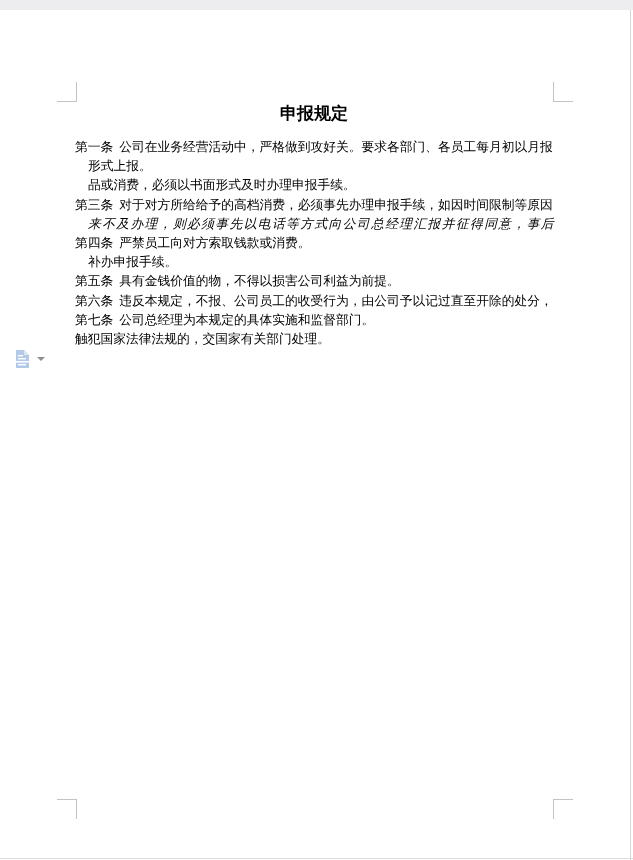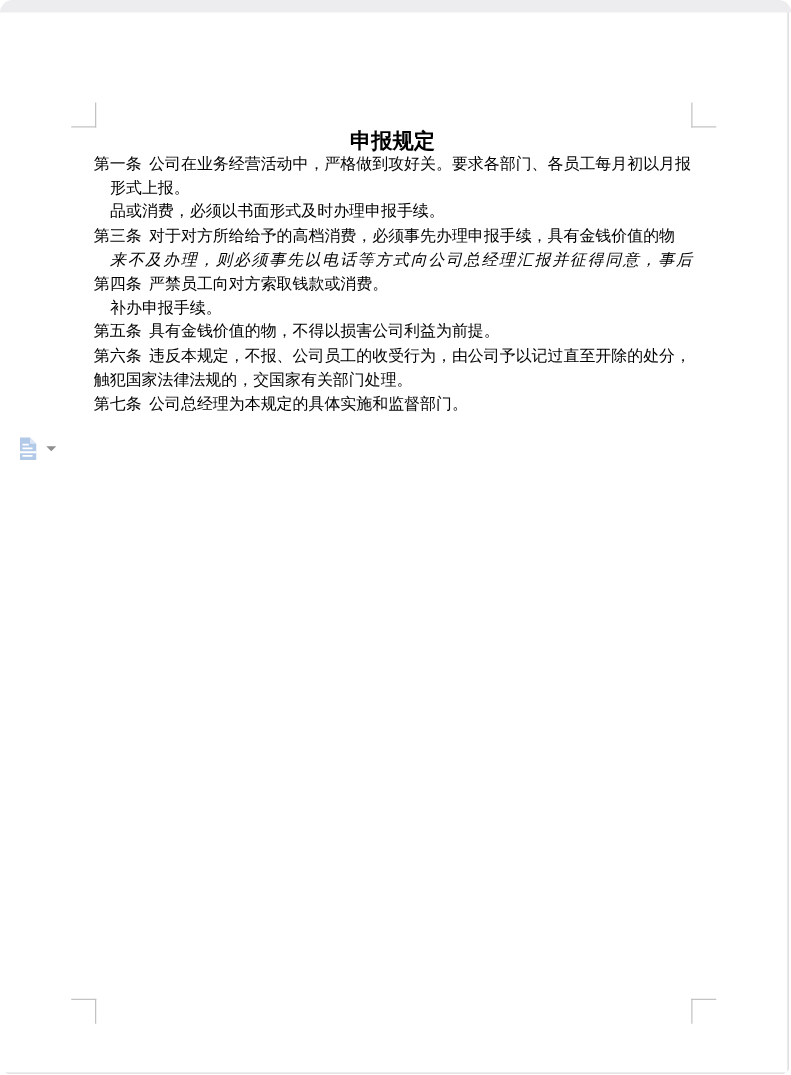--- a/index.html
+++ b/index.html
@@ -1,36 +1,36 @@
 <!DOCTYPE html>
 <html><head>
 <meta charset="utf-8">
 <style>
   html,body{margin:0;padding:0;background:#fff;}
   .canvas{
     position:relative;width:633px;height:860px;background:#ffffff;
     font-family:"DejaVu Sans","Liberation Sans",sans-serif;
-    overflow:hidden;color:#000;border-radius:10px;
+    overflow:hidden;color:#000;
   }
   .topband{position:absolute;left:0;top:0;width:633px;height:10px;background:#ededef;}
   .edge-right{position:absolute;left:630px;top:10px;width:1px;height:850px;background:#d6d6d8;}
   .edge-bottom{position:absolute;left:0;top:858px;width:633px;height:1px;background:#dcdcde;}
 
   
   .crop{position:absolute;width:19px;height:19px;}
   .crop.tl{left:57px;top:82px;border-right:1px solid #c3c3c3;border-bottom:1px solid #c3c3c3;}
   .crop.tr{left:553px;top:82px;border-left:1px solid #c3c3c3;border-bottom:1px solid #c3c3c3;}
   .crop.bl{left:57px;top:799px;border-right:1px solid #c3c3c3;border-top:1px solid #c3c3c3;}
   .crop.br{left:553px;top:799px;border-left:1px solid #c3c3c3;border-top:1px solid #c3c3c3;}
 
   .doc-title{
     position:absolute;top:103px;left:75px;width:478px;
     text-align:center;font-size:17px;font-weight:bold;line-height:20px;
   }
-  .doc-body{position:absolute;top:122px;left:0;width:633px;}
+  .doc-body{position:absolute;top:137px;left:0;width:633px;}
   .line{height:19.2px;line-height:19.2px;font-size:12.75px;white-space:nowrap;}
   .hang{padding-left:75px;}
   .cont{padding-left:88px;}
   .flush{padding-left:75px;}
   .lbl{margin-right:6px;}
   .spread{letter-spacing:1.4px;font-style:italic;}
 
   
   .paste-btn{
     position:absolute;left:14px;top:347px;width:36px;height:23px;
@@ -55,28 +55,28 @@
   <div class="crop tr"></div>
   <div class="crop bl"></div>
   <div class="crop br"></div>
 
   <div class="doc-title">申报规定</div>
 
   <div class="doc-body">
     <div class="line hang"><span class="lbl">第一条</span><span>公司在业务经营活动中，严格做到攻好关。要求各部门、各员工每月初以月报</span></div>
     <div class="line cont"><span>形式上报。</span></div>
     <div class="line cont"><span>品或消费，必须以书面形式及时办理申报手续。</span></div>
-    <div class="line hang"><span class="lbl">第三条</span><span>对于对方所给给予的高档消费，必须事先办理申报手续，具有金钱价值的物</span></div>
+    <div class="line hang"><span class="lbl">第三条</span><span>对于对方所给给予的高档消费，必须事先办理申报手续，如因时间限制等原因</span></div>
     <div class="line cont spread"><span>来不及办理，则必须事先以电话等方式向公司总经理汇报并征得同意，事后</span></div>
     <div class="line hang"><span class="lbl">第四条</span><span>严禁员工向对方索取钱款或消费。</span></div>
     <div class="line cont"><span>补办申报手续。</span></div>
     <div class="line hang"><span class="lbl">第五条</span><span>具有金钱价值的物，不得以损害公司利益为前提。</span></div>
     <div class="line hang"><span class="lbl">第六条</span><span>违反本规定，不报、公司员工的收受行为，由公司予以记过直至开除的处分，</span></div>
+    <div class="line hang"><span class="lbl">第七条</span><span>公司总经理为本规定的具体实施和监督部门。</span></div>
     <div class="line flush"><span>触犯国家法律法规的，交国家有关部门处理。</span></div>
-    <div class="line hang"><span class="lbl">第七条</span><span>公司总经理为本规定的具体实施和监督部门。</span></div>
   </div>
 
   <div class="paste-btn">
     <svg class="paste-ico" viewBox="0 0 17 20" xmlns="http://www.w3.org/2000/svg">
       <path d="M2 1 h8 l5 5 v13 h-13 z" fill="#b3c9e8"></path>
       <path d="M10 1 l5 5 h-5 z" fill="#dce6f4"></path>
       <rect x="4" y="6" width="5" height="1.4" fill="#ffffff"></rect>
       <rect x="4" y="9" width="8" height="1.4" fill="#ffffff"></rect>
       <rect x="2" y="12" width="13" height="1.6" fill="#ffffff"></rect>
       <rect x="4" y="15" width="8" height="1.4" fill="#ffffff"></rect>

